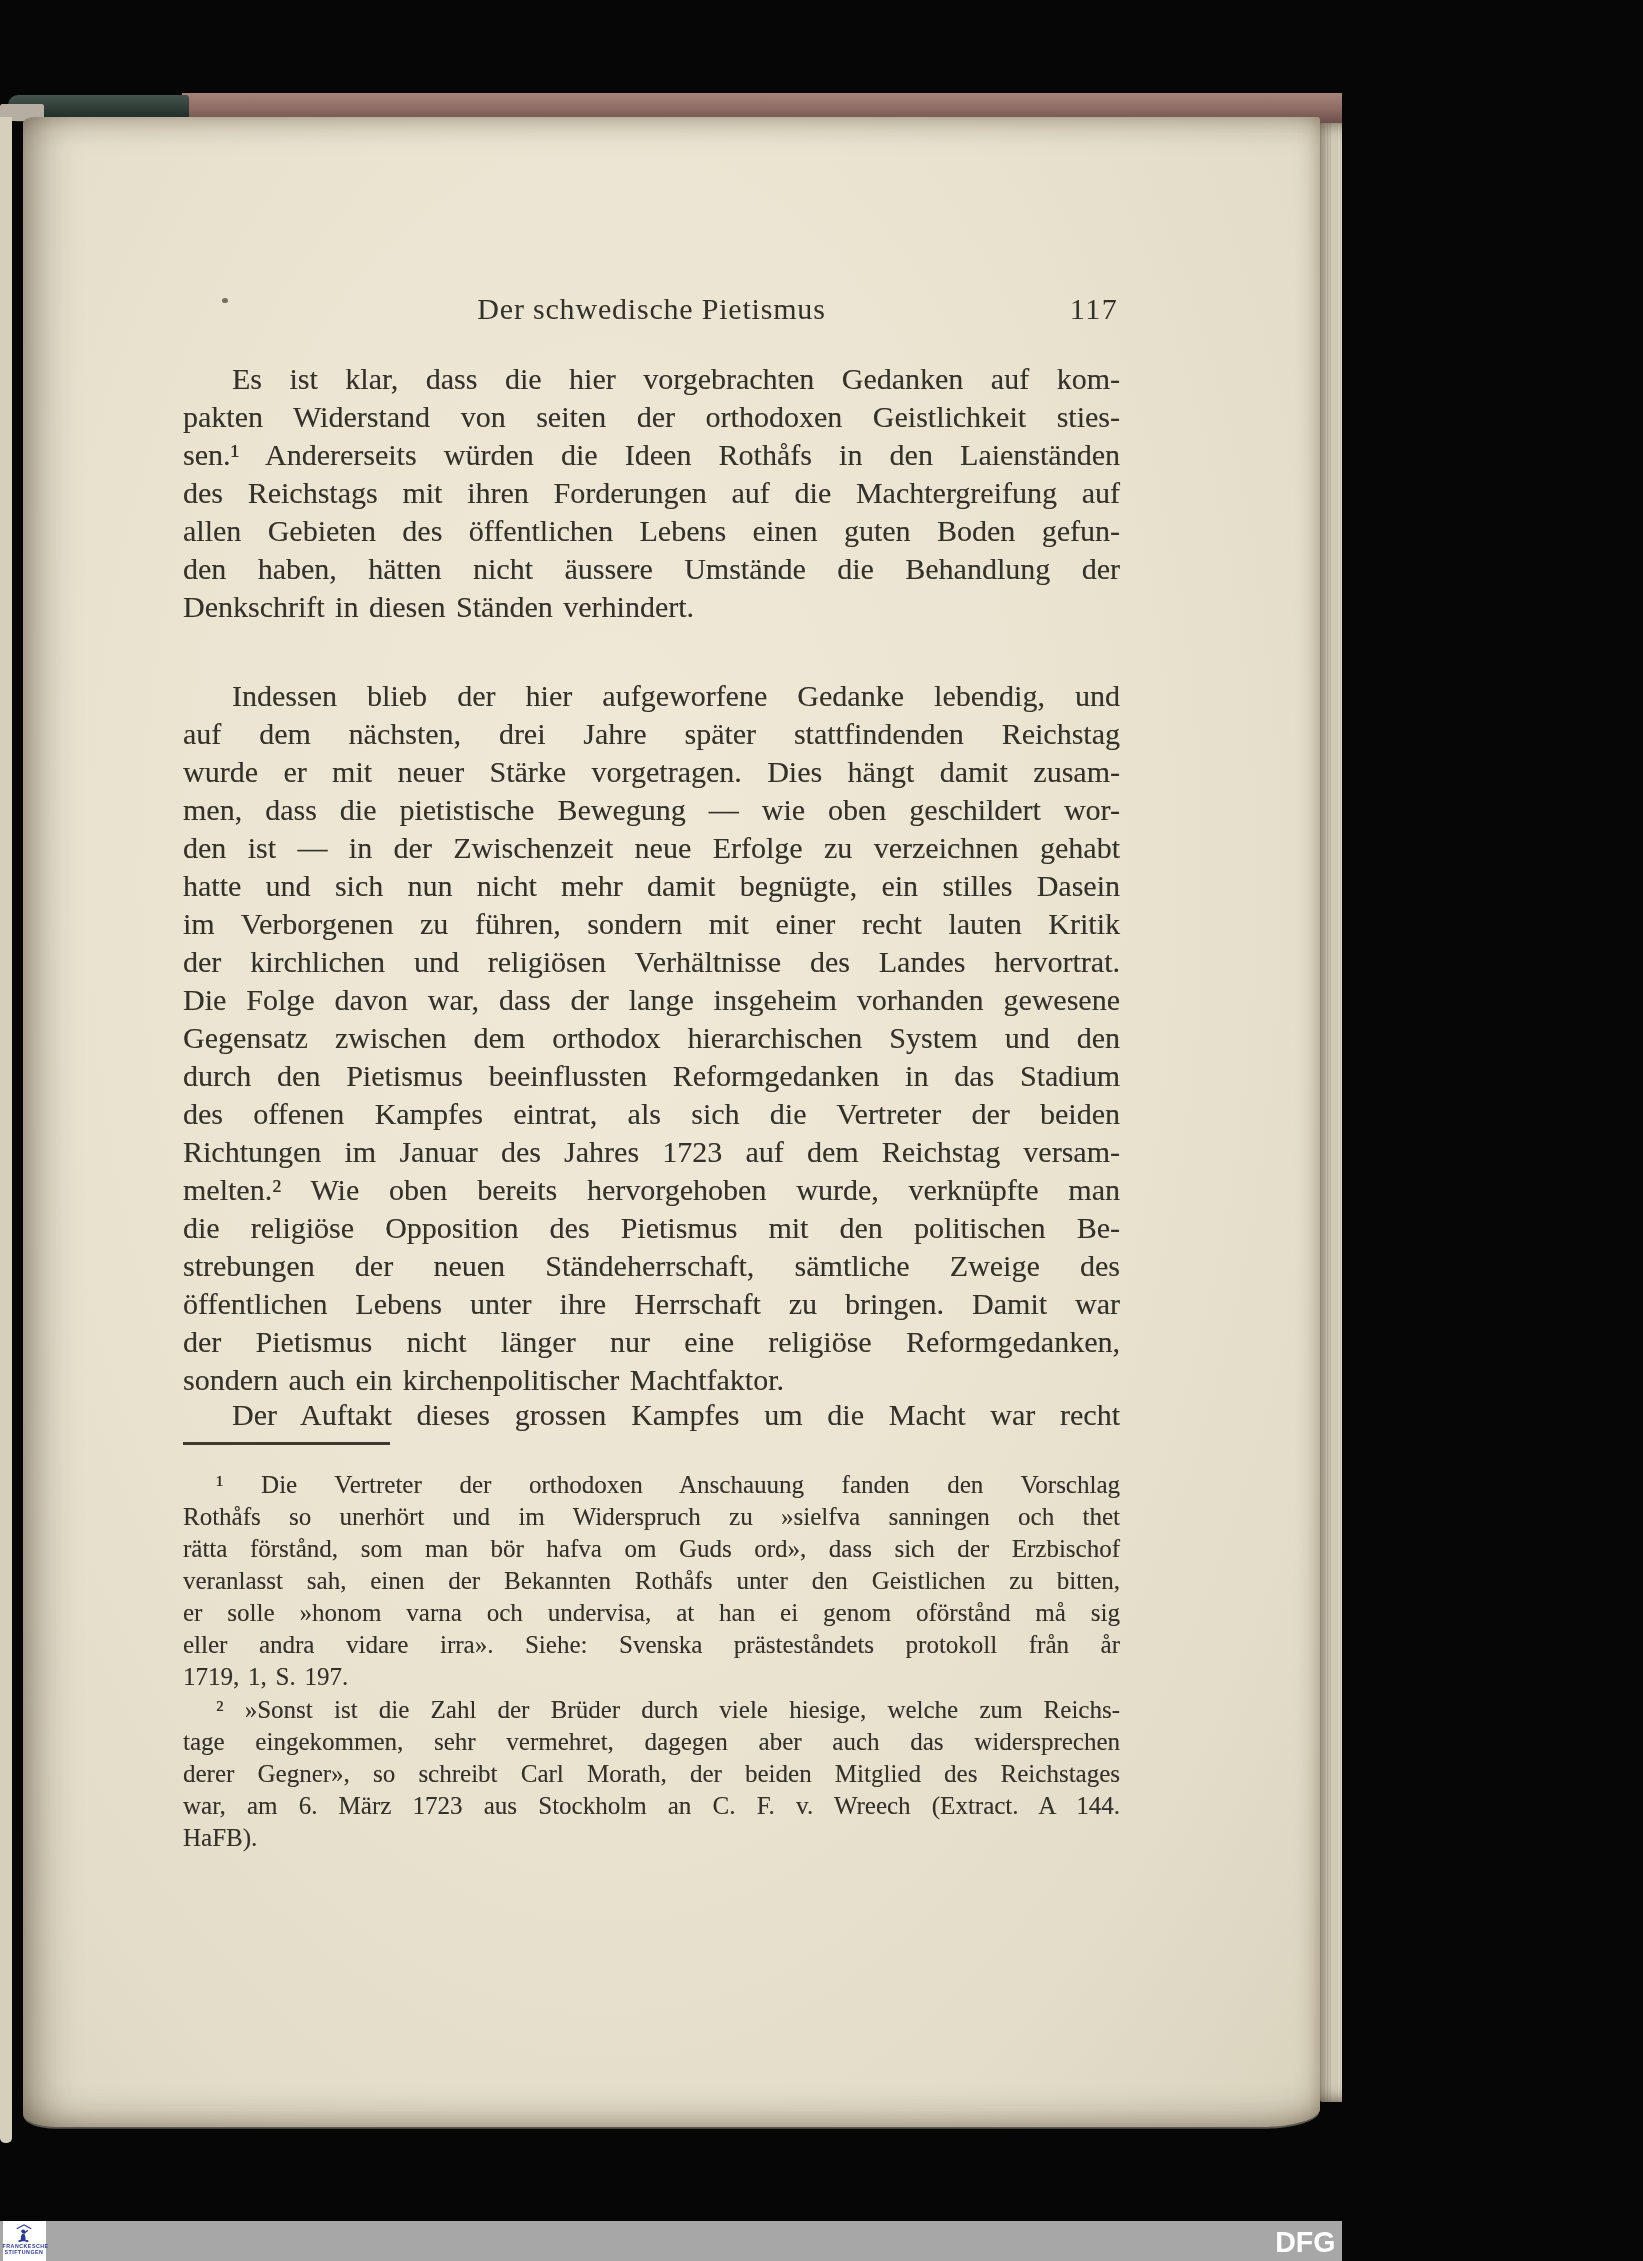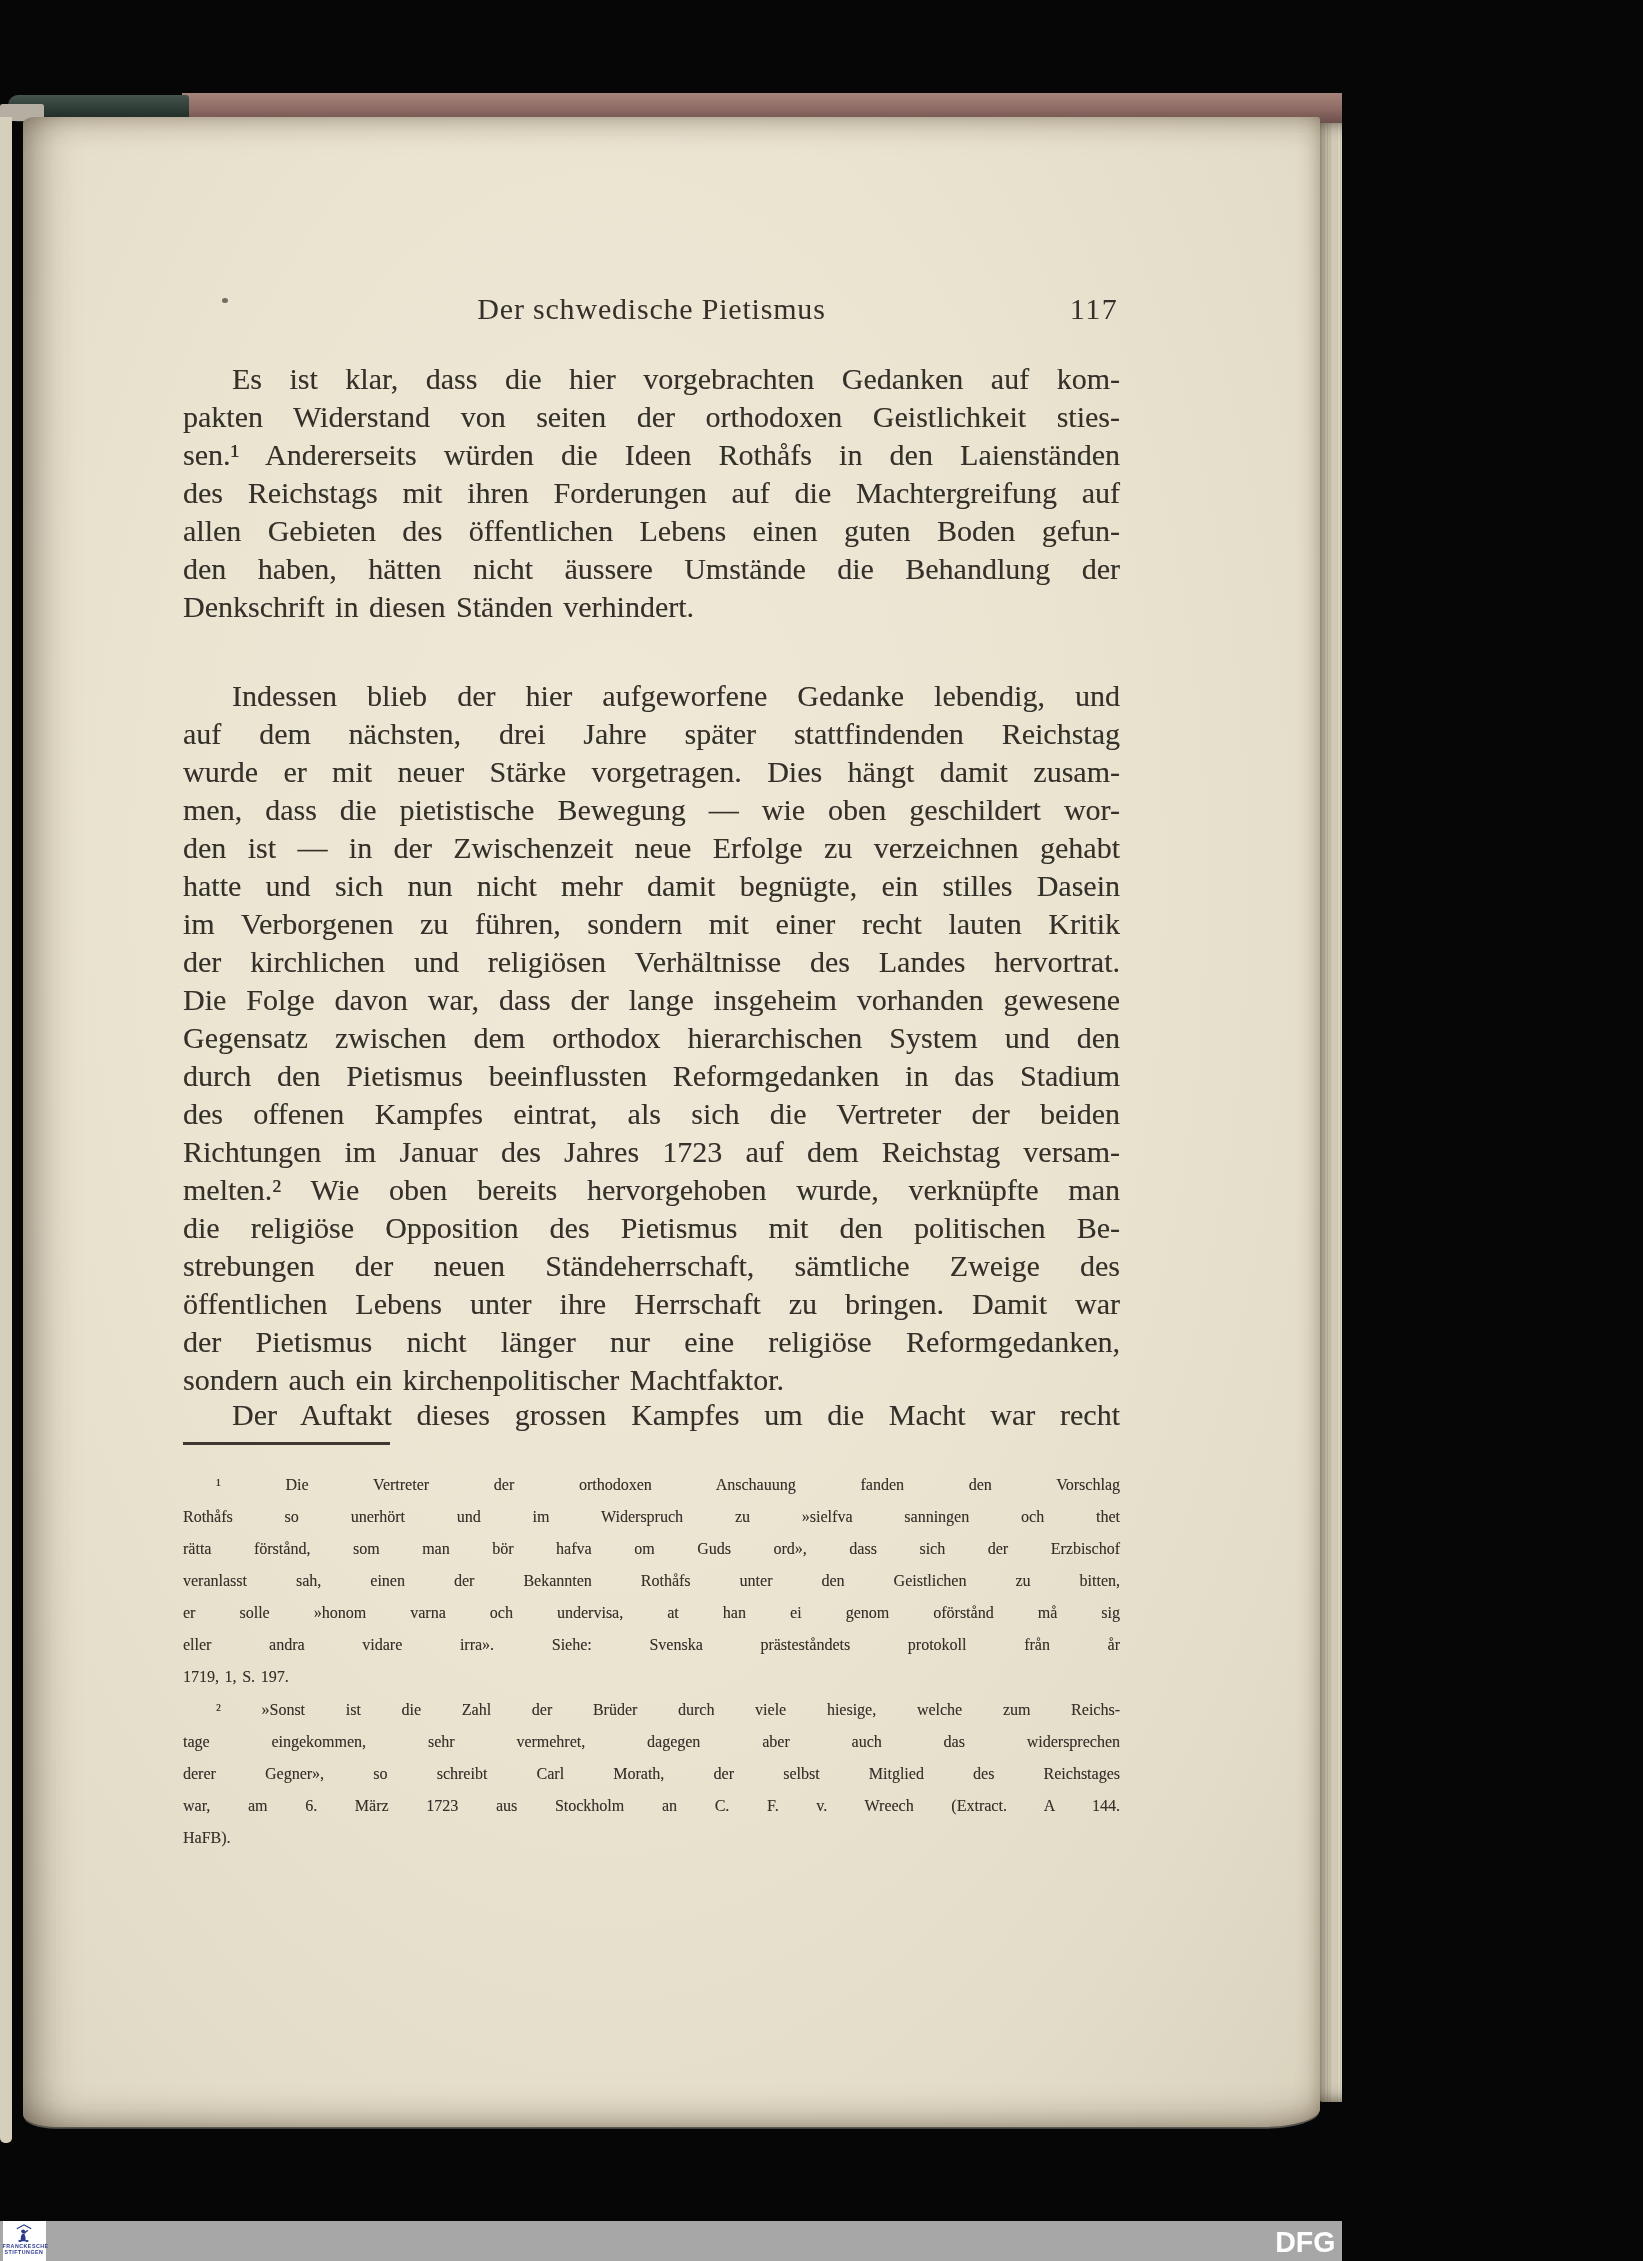--- a/index.html
+++ b/index.html
@@ -47,21 +47,21 @@
   .running-header{position:absolute;left:160px;top:174px;width:937px;height:38px;
     font-size:30px;line-height:36px;color:var(--ink,#34302a);}
   .header-title{position:absolute;left:0;right:0;text-align:center;letter-spacing:0.8px;}
   .header-pagenum{position:absolute;right:1.6px;top:0;letter-spacing:1.6px;}
   .ink-dot{position:absolute;left:199px;top:181px;width:5.8px;height:5px;border-radius:50%;
     background:#4b443a;opacity:.75;}
 
   .para{position:absolute;left:160px;width:937px;color:var(--ink,#34302a);}
   .para .text-line{font-size:30px;line-height:38px;}
   .fn{position:absolute;left:160px;width:937px;color:var(--ink,#34302a);}
-  .fn .text-line{font-size:16px;line-height:32px;}
+  .fn .text-line{font-size:25px;line-height:32px;}
   .text-line{word-spacing:.1em;text-shadow:0.2px 0.2px 0.6px rgba(52,46,36,.35);}
   .text-line.just{text-align:justify;text-align-last:justify;-moz-text-align-last:justify;}
   .para .first-indent{text-indent:49px;}
   .fn .first-indent{text-indent:33px;}
 
   .p1{top:243px;} .p2{top:560px;} .p3{top:1279px;}
   .fn-rule{position:absolute;left:160px;top:1325px;width:207px;height:2.5px;background:#3e3831;}
   .fn1{top:1352px;} .fn2{top:1577px;}
 
   
@@ -140,21 +140,21 @@
         <div class="text-line just">Rothåfs so unerhört und im Widerspruch zu »sielfva sanningen och thet</div>
         <div class="text-line just">rätta förstånd, som man bör hafva om Guds ord», dass sich der Erzbischof</div>
         <div class="text-line just">veranlasst sah, einen der Bekannten Rothåfs unter den Geistlichen zu bitten,</div>
         <div class="text-line just">er solle »honom varna och undervisa, at han ei genom oförstånd må sig</div>
         <div class="text-line just">eller andra vidare irra». Siehe: Svenska prästeståndets protokoll från år</div>
         <div class="text-line">1719, 1, S. 197.</div>
       </div>
     <div class="fn fn2">
         <div class="text-line just first-indent">² »Sonst ist die Zahl der Brüder durch viele hiesige, welche zum Reichs-</div>
         <div class="text-line just">tage eingekommen, sehr vermehret, dagegen aber auch das widersprechen</div>
-        <div class="text-line just">derer Gegner», so schreibt Carl Morath, der selbst Mitglied des Reichstages</div>
+        <div class="text-line just">derer Gegner», so schreibt Carl Morath, der beiden Mitglied des Reichstages</div>
         <div class="text-line just">war, am 6. März 1723 aus Stockholm an C. F. v. Wreech (Extract. A 144.</div>
         <div class="text-line">HaFB).</div>
       </div>
   </div>
 
   <div class="footer-strip"></div>
 
   <div class="badge">
     <svg class="badge-emblem" width="20" height="20" viewBox="0 0 24 24">
       <path d="M3 6.2 L12 1.5 L21 6.2 L20.3 7.4 L12 3.1 L3.7 7.4 Z" fill="#2e3b8c"></path>

